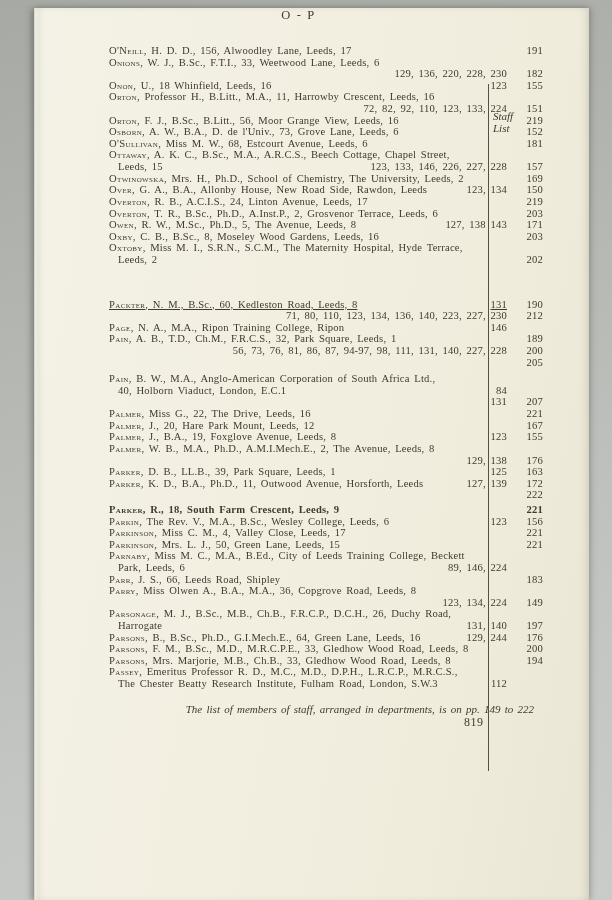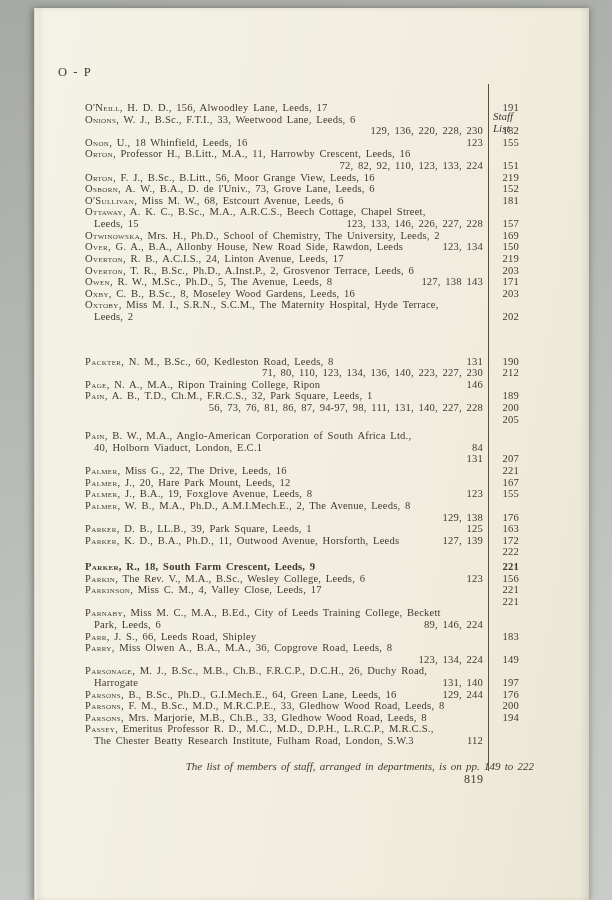--- a/index.html
+++ b/index.html
@@ -14,30 +14,30 @@
     box-shadow:-3px 1px 6px rgba(35,35,30,.30), 2px 0 6px rgba(35,35,30,.22),
                inset 7px 0 9px -5px rgba(110,108,90,.30),
                inset -6px 0 9px -5px rgba(110,108,90,.28);
     color:#403a2e;
   }
   .paper::before{
     content:"";position:absolute;left:1px;top:0;bottom:0;width:4px;
     background:linear-gradient(to right,rgba(255,255,255,.55),rgba(255,255,255,0));
   }
   .page-header{
-    padding-top:57px;width:480px;margin-left:24px;
+    width:480px;margin-left:24px;text-align:center;
     font-size:12.5px;letter-spacing:.6px;word-spacing:2px;
   }
   .staff-head{
     position:absolute;left:459px;top:73px;font-style:italic;
     font-size:11px;line-height:11.5px;margin-top:30px;
   }
   .staff-head span{display:block;}
   .rule{position:absolute;left:454px;top:76px;width:1px;height:687px;background:#57503f;}
-  .list{margin-top:22px;}
+  .list{margin-top:22px;margin-left:24px;}
   .line{
     display:flex;align-items:baseline;position:relative;
     margin-left:51px;width:403px;height:11.62px;line-height:11.62px;
     font-size:10.6px;word-spacing:1.8px;letter-spacing:.2px;white-space:pre;
   }
   .line .txt{flex:0 1 auto;}
   .line.cont .txt{margin-left:9px;}
   .nm{font-variant:small-caps;letter-spacing:.35px;}
   .pages{margin-left:auto;flex-shrink:0;padding-right:5px;text-align:right;}
   .staff{position:absolute;left:407px;width:27px;text-align:right;}
@@ -148,21 +148,21 @@
       <div class="line">
     <span class="txt"><span class="nm">Oxtoby</span><span class="rest">, Miss M. I., S.R.N., S.C.M., The Maternity Hospital, Hyde Terrace,</span></span>
     <span class="pages"></span>
     <span class="staff"></span>
   </div>
       <div class="line cont">
     <span class="txt"><span class="nm"></span><span class="rest">Leeds, 2</span></span>
     <span class="pages"></span>
     <span class="staff">202</span>
   </div>
-      <div class="line" style="margin-top: 33px;">
+      <div class="line" style="margin-top: 33px; text-decoration: underline;">
     <span class="txt"><span class="nm">Packter</span><span class="rest">, N. M., B.Sc., 60, Kedleston Road, Leeds, 8</span></span>
     <span class="pages">131</span>
     <span class="staff">190</span>
   </div>
       <div class="line">
     <span class="txt"><span class="nm"></span><span class="rest"></span></span>
     <span class="pages">71, 80, 110, 123, 134, 136, 140, 223, 227, 230</span>
     <span class="staff">212</span>
   </div>
       <div class="line">
@@ -248,20 +248,21 @@
     <span class="txt"><span class="nm">Parkin</span><span class="rest">, The Rev. V., M.A., B.Sc., Wesley College, Leeds, 6</span></span>
     <span class="pages">123</span>
     <span class="staff">156</span>
   </div>
       <div class="line">
     <span class="txt"><span class="nm">Parkinson</span><span class="rest">, Miss C. M., 4, Valley Close, Leeds, 17</span></span>
     <span class="pages"></span>
     <span class="staff">221</span>
   </div>
       <div class="line">
+    <span class="txt"><span class="nm">Parkinson</span><span class="rest">, Mrs. L. J., 50, Green Lane, Leeds, 15</span></span>
     <span class="pages"></span>
     <span class="staff">221</span>
   </div>
       <div class="line">
     <span class="txt"><span class="nm">Parnaby</span><span class="rest">, Miss M. C., M.A., B.Ed., City of Leeds Training College, Beckett</span></span>
     <span class="pages"></span>
     <span class="staff"></span>
   </div>
       <div class="line cont">
     <span class="txt"><span class="nm"></span><span class="rest">Park, Leeds, 6</span></span>

